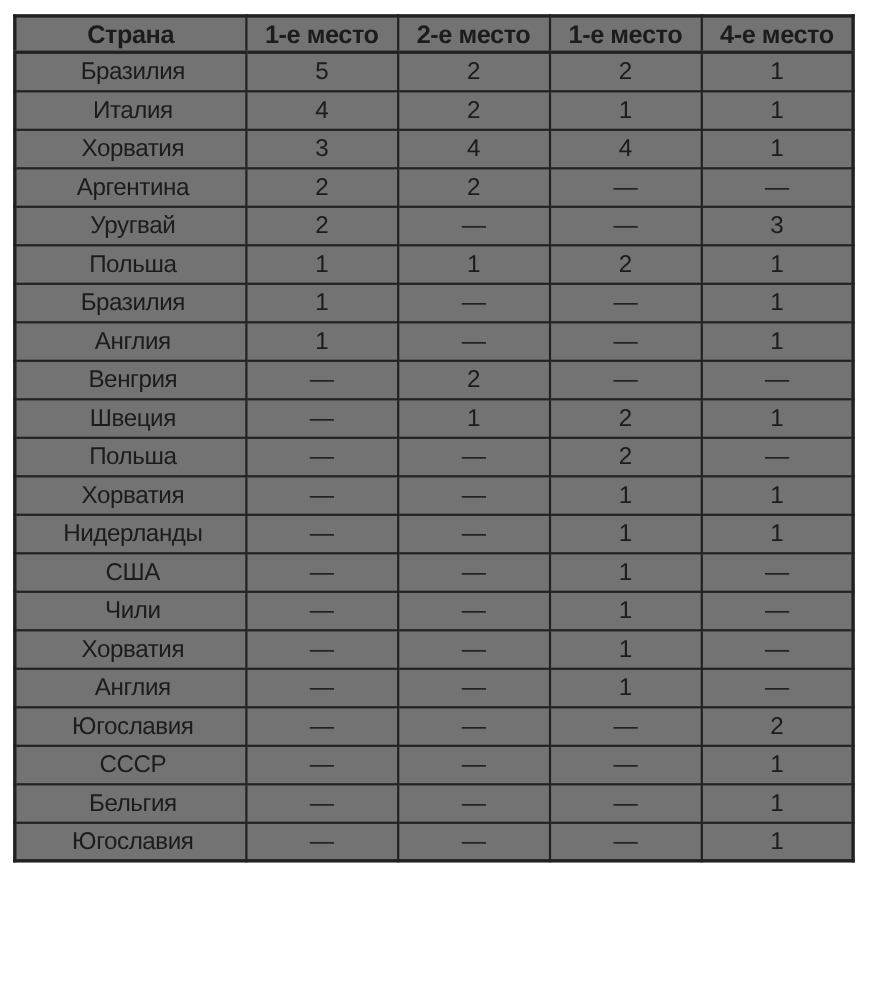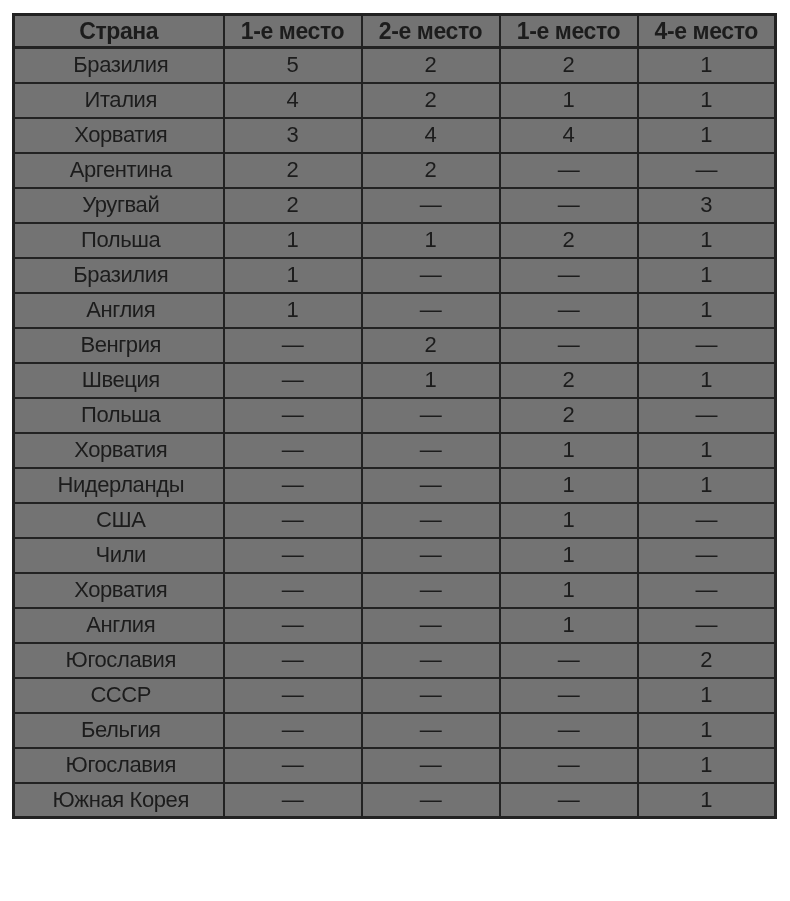--- a/index.html
+++ b/index.html
@@ -220,22 +220,15 @@
           <td class="val">—</td>
           <td class="val">1</td>
         </tr>
         <tr>
           <td class="country">Югославия</td>
           <td class="val">—</td>
           <td class="val">—</td>
           <td class="val">—</td>
           <td class="val">1</td>
         </tr>
-        <tr>
-          <td class="country">Южная Корея</td>
-          <td class="val">—</td>
-          <td class="val">—</td>
-          <td class="val">—</td>
-          <td class="val">1</td>
-        </tr>
       </tbody>
   </table>
 </div>
 
 </body></html>

